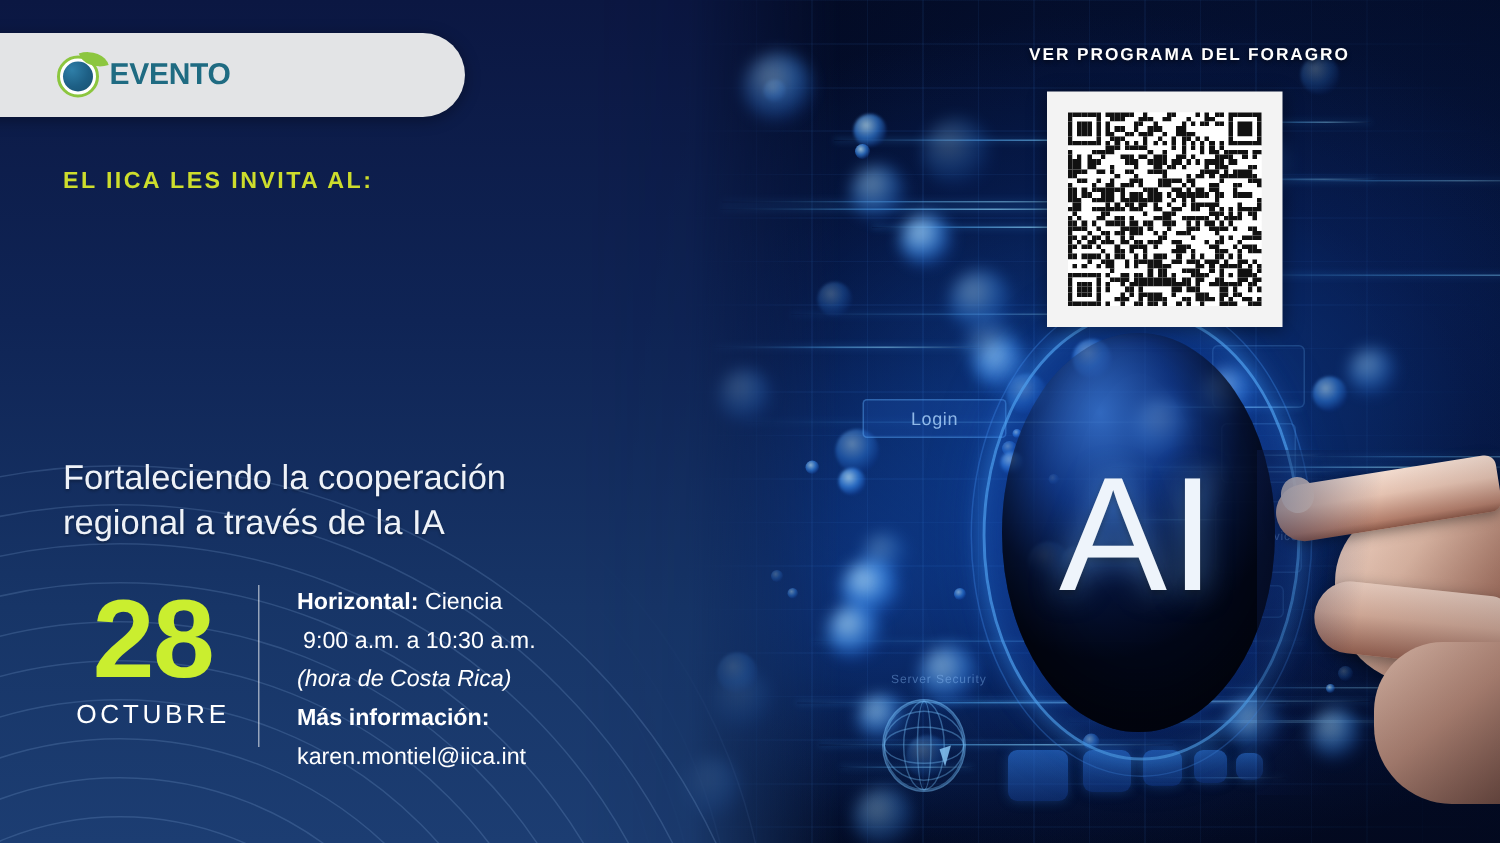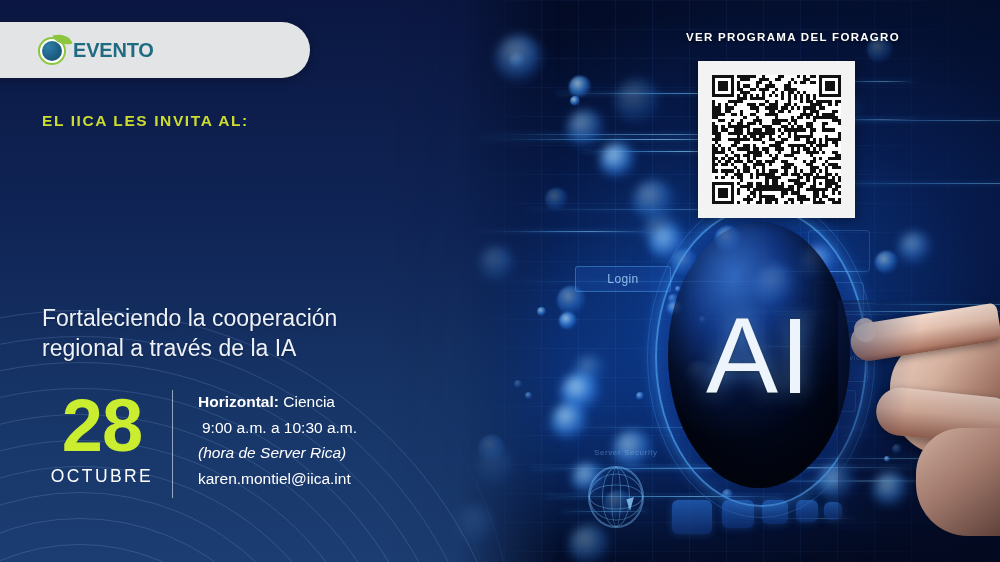--- a/index.html
+++ b/index.html
@@ -538,21 +538,24 @@
 
   <div class="details">
     <p>
       <b>Horizontal:</b>
       <span>Ciencia</span>
     </p>
     <p>
       <span style="padding-left:4px">9:00 a.m. a 10:30 a.m.</span>
     </p>
     <p class="ital">
-      <span>(hora de Server Rica)</span>
+      <span>(hora de Costa Rica)</span>
+    </p>
+    <p>
+      <b>Más información:</b>
     </p>
     <p>
       <span>karen.montiel@iica.int</span>
     </p>
   </div>
 
   <div class="qr-caption">VER PROGRAMA DEL FORAGRO</div>
   <div class="qr-card">
     <div class="qr-code" id="qr-code">
         <i></i>

